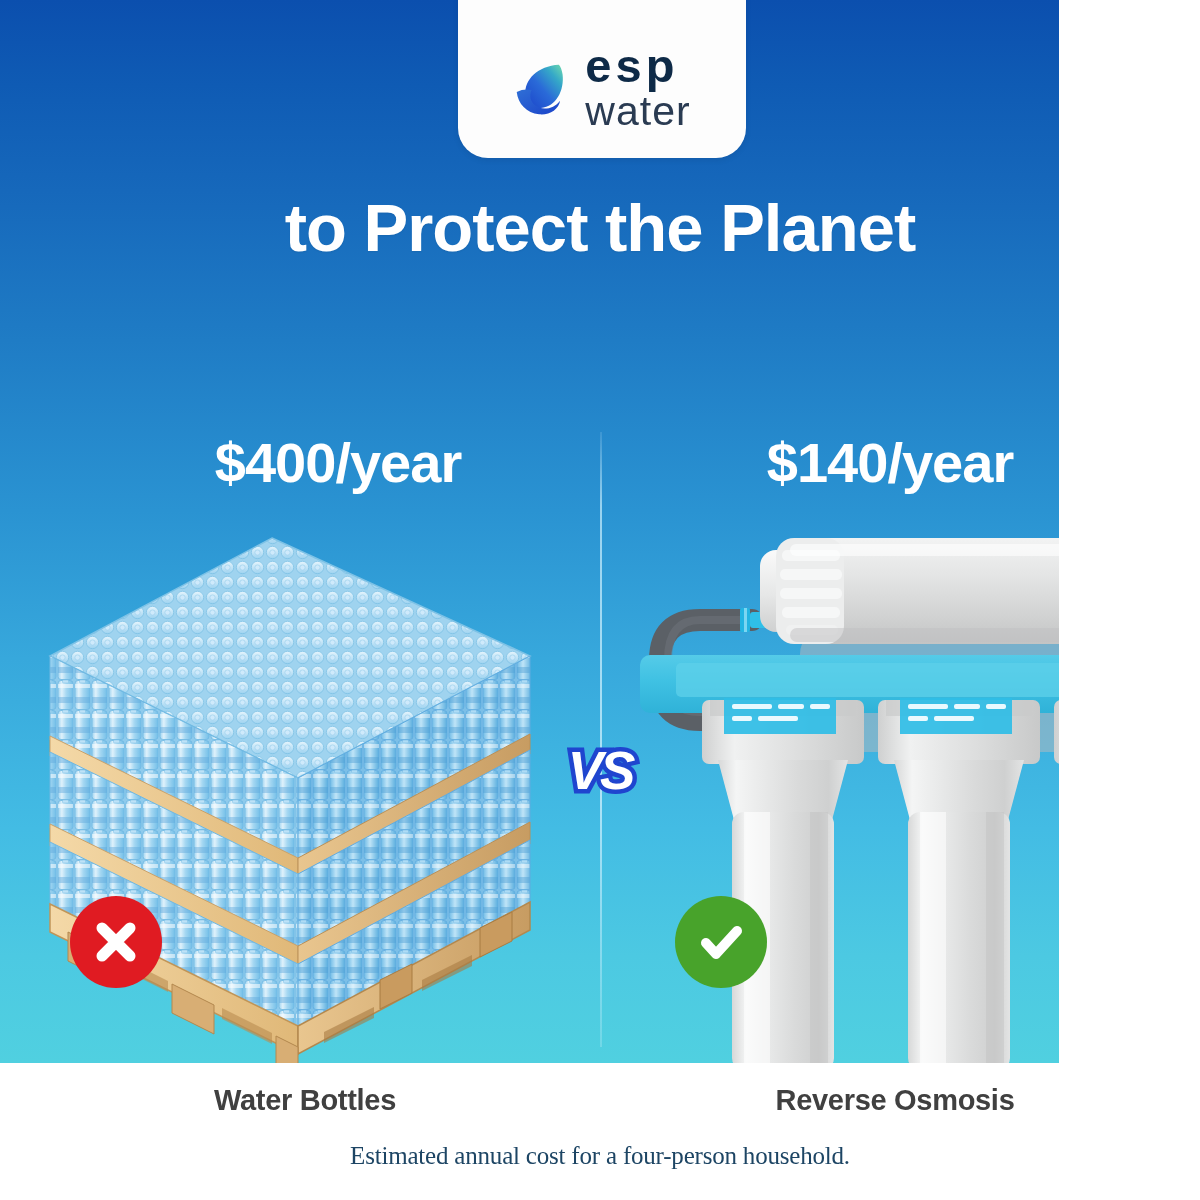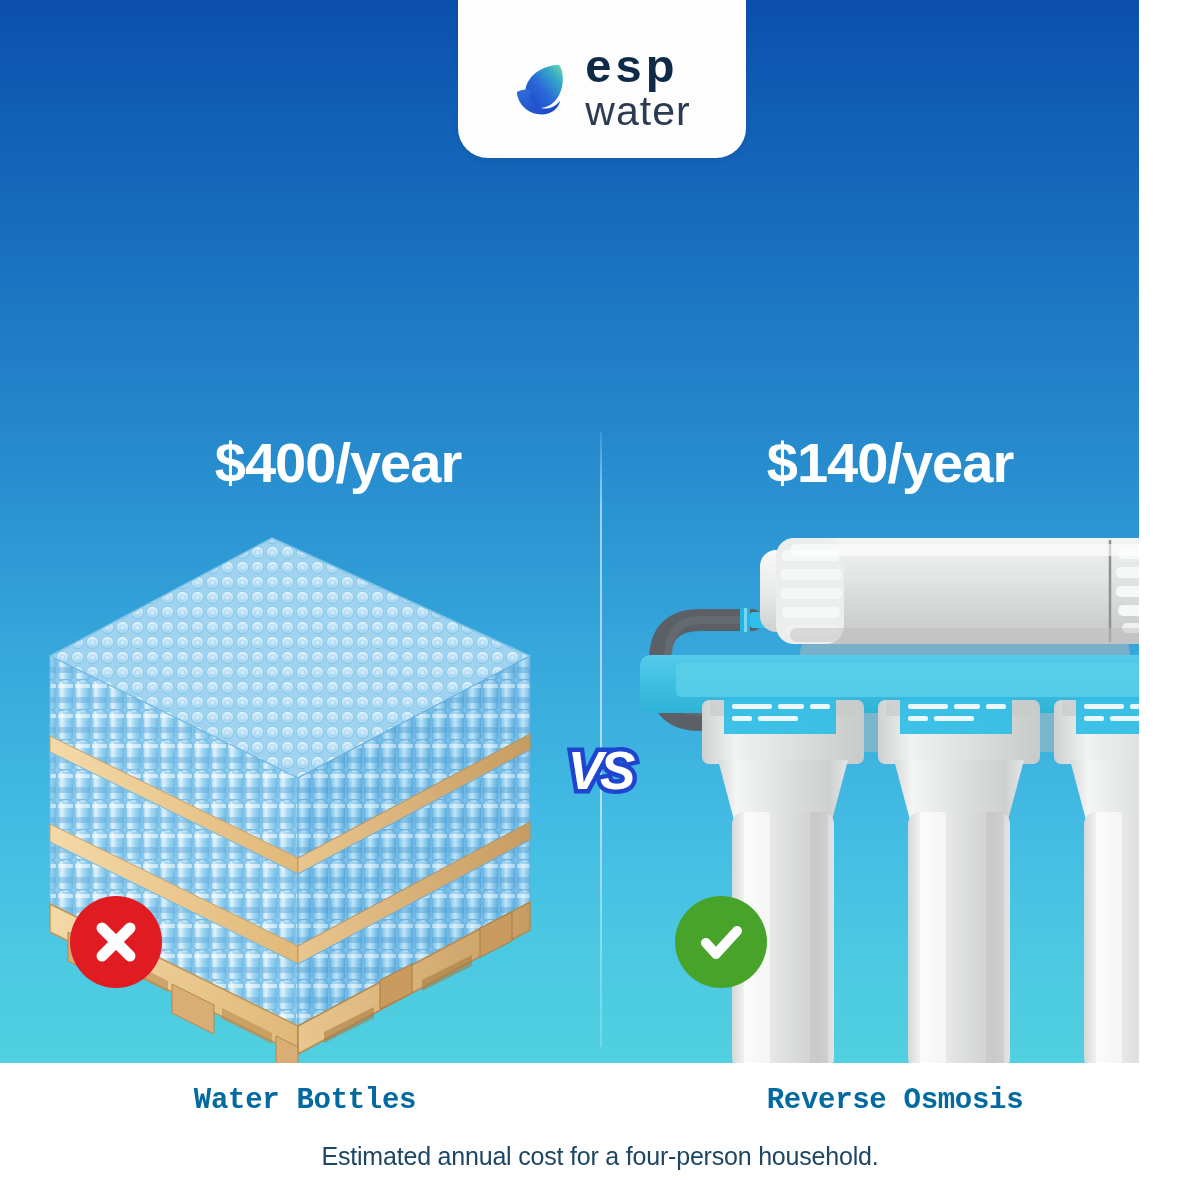--- a/index.html
+++ b/index.html
@@ -5,21 +5,21 @@
 <style>
   * { margin:0; padding:0; box-sizing:border-box; }
   html, body { width:1200px; height:1200px; }
   body {
     font-family: "Liberation Sans", sans-serif;
     background:#ffffff;
     overflow:hidden;
   }
   #poster {
     position:relative;
-    width:1139px; height:1200px;
+    width:1059px; height:1200px;
     overflow:hidden;
     background:#ffffff;
   }
   
   .bg-panel {
     position:absolute; left:0; top:0; width:1200px; height:1063px;
     background:linear-gradient(180deg,
       #0b4fae 0%,
       #0f5bb4 8%,
       #1668bb 18%,
@@ -96,31 +96,31 @@
   .badge {
     position:absolute; width:92px; height:92px; border-radius:50%;
     display:flex; align-items:center; justify-content:center;
   }
   .badge-x { left:70px;  top:896px; background:#e01b22; }
   .badge-check { left:675px; top:896px; background:#48a32b; }
   
   .footer { position:absolute; left:0; top:1063px; width:1200px; height:137px; background:#ffffff; }
   .footer-label {
     position:absolute; top:1084px;
-    font-size:29px; font-weight:700; color:#0369a1;
+    font-size:29px; font-weight:700; color:#404040;
     text-align:center; letter-spacing:-0.3px;
-    font-family:Liberation Mono, monospace;
+    font-family:Liberation Sans, sans-serif;
   }
   .footer-left  { left:40px;  width:530px; }
   .footer-right { left:630px; width:530px;text-align:center; }
   .footer-note {
     position:absolute; left:0; top:1142px; width:1200px;
     text-align:center; font-size:25px; font-weight:400; color:#1d4564;
     letter-spacing:-0.2px;
-    font-family:Liberation Sans, sans-serif;
+    font-family:Liberation Serif, serif;
   }
 </style>
 </head>
 <body>
 
 <div id="poster">
 
   <div class="bg-panel"></div>
 
   <div class="logo-card">
@@ -143,20 +143,21 @@
                  C74 86 58 96 42 94 C22 92 8 77 6 58 Z" fill="url(#swooshGrad)"></path>
       </svg>
       <div class="logo-words">
         <span class="logo-esp">esp</span>
         <span class="logo-water">water</span>
       </div>
     </div>
   </div>
 
   <div class="headline">
+    <span class="l2">to Protect the Planet</span>
   </div>
 
   <div class="price price-left">$400/year</div>
   <div class="price price-right">$140/year</div>
 
   <div class="divider"></div>
 
   <div class="pallet-wrap">
     <svg viewBox="0 0 520 535" width="520" height="535">
       <defs>

